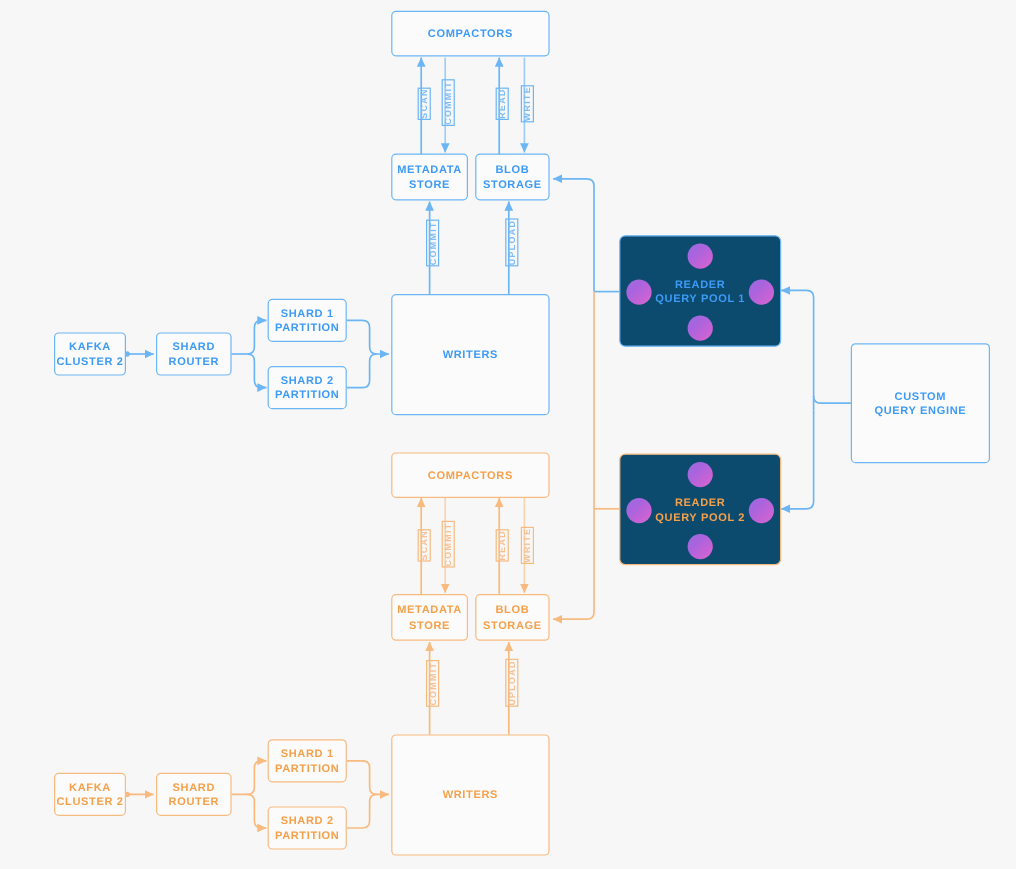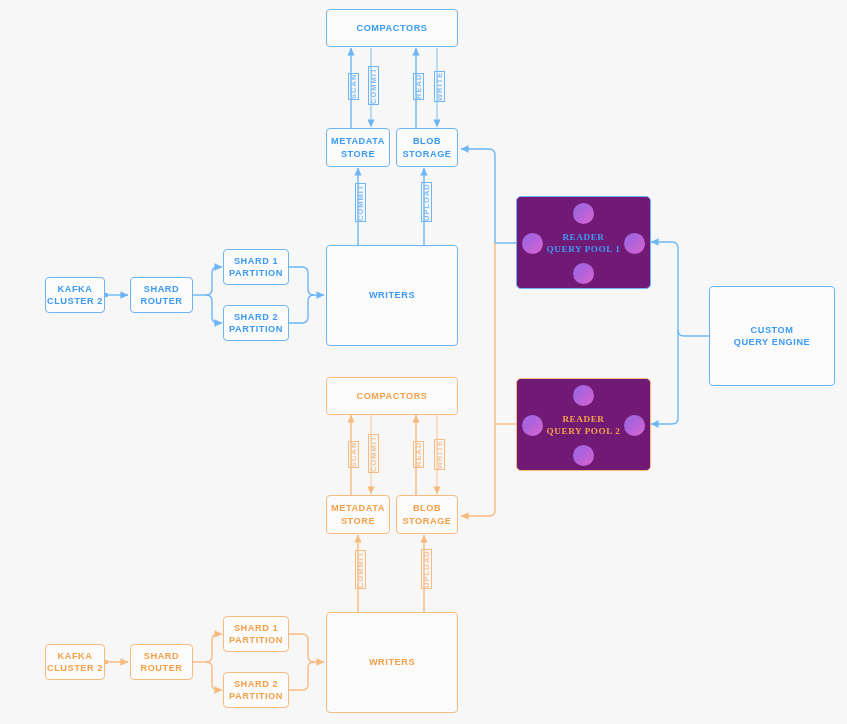--- a/index.html
+++ b/index.html
@@ -25,21 +25,21 @@
     letter-spacing:0.55px;
     line-height:1.32;
     font-size:9.2px;
     font-weight:700;
   }
   .node .lbl{display:block;white-space:pre-line;text-align:center;}
 
   .blue{border:1.4px solid #6cb6f5;color:#3d9bf5;}
   .orange{border:1.4px solid #f7ba7f;color:#f5a04a;}
 
-  .pool{position:absolute;box-sizing:border-box;border-radius:5px;background:#701a75;font-family:Liberation Serif, serif;}
+  .pool{position:absolute;box-sizing:border-box;border-radius:5px;background:#0c4a6e;}
   .pool .pool-lbl{
     position:absolute;left:0;right:0;top:50%;
     transform:translateY(-50%);
     text-align:center;
     font-size:9.2px;font-weight:700;letter-spacing:0.55px;line-height:1.32;
     white-space:pre-line;
   }
   .pool.blue .pool-lbl{color:#3d9bf5;}
   .pool.orange .pool-lbl{color:#f5a04a;}
   .dot{
@@ -229,18 +229,18 @@
 
   <div class="pool orange" style="left:516px;top:378px;width:135px;height:93px;border:1.4px solid #f7ba7f;">
     <div class="dot" style="left:56px;top:6px;"></div>
     <div class="dot" style="left:5px;top:36px;"></div>
     <div class="dot" style="left:107px;top:36px;"></div>
     <div class="dot" style="left:56px;top:66px;"></div>
     <div class="pool-lbl">READER
 QUERY POOL 2</div>
   </div>
 
-  <div class="node blue" style="left:709px;top:286px;width:126px;height:100px;">
+  <div class="node blue" style="left:709px;top:286px;width:116px;height:100px;">
     <span class="lbl">CUSTOM
 QUERY ENGINE</span>
   </div>
 
 </div>
 
 </body></html>

